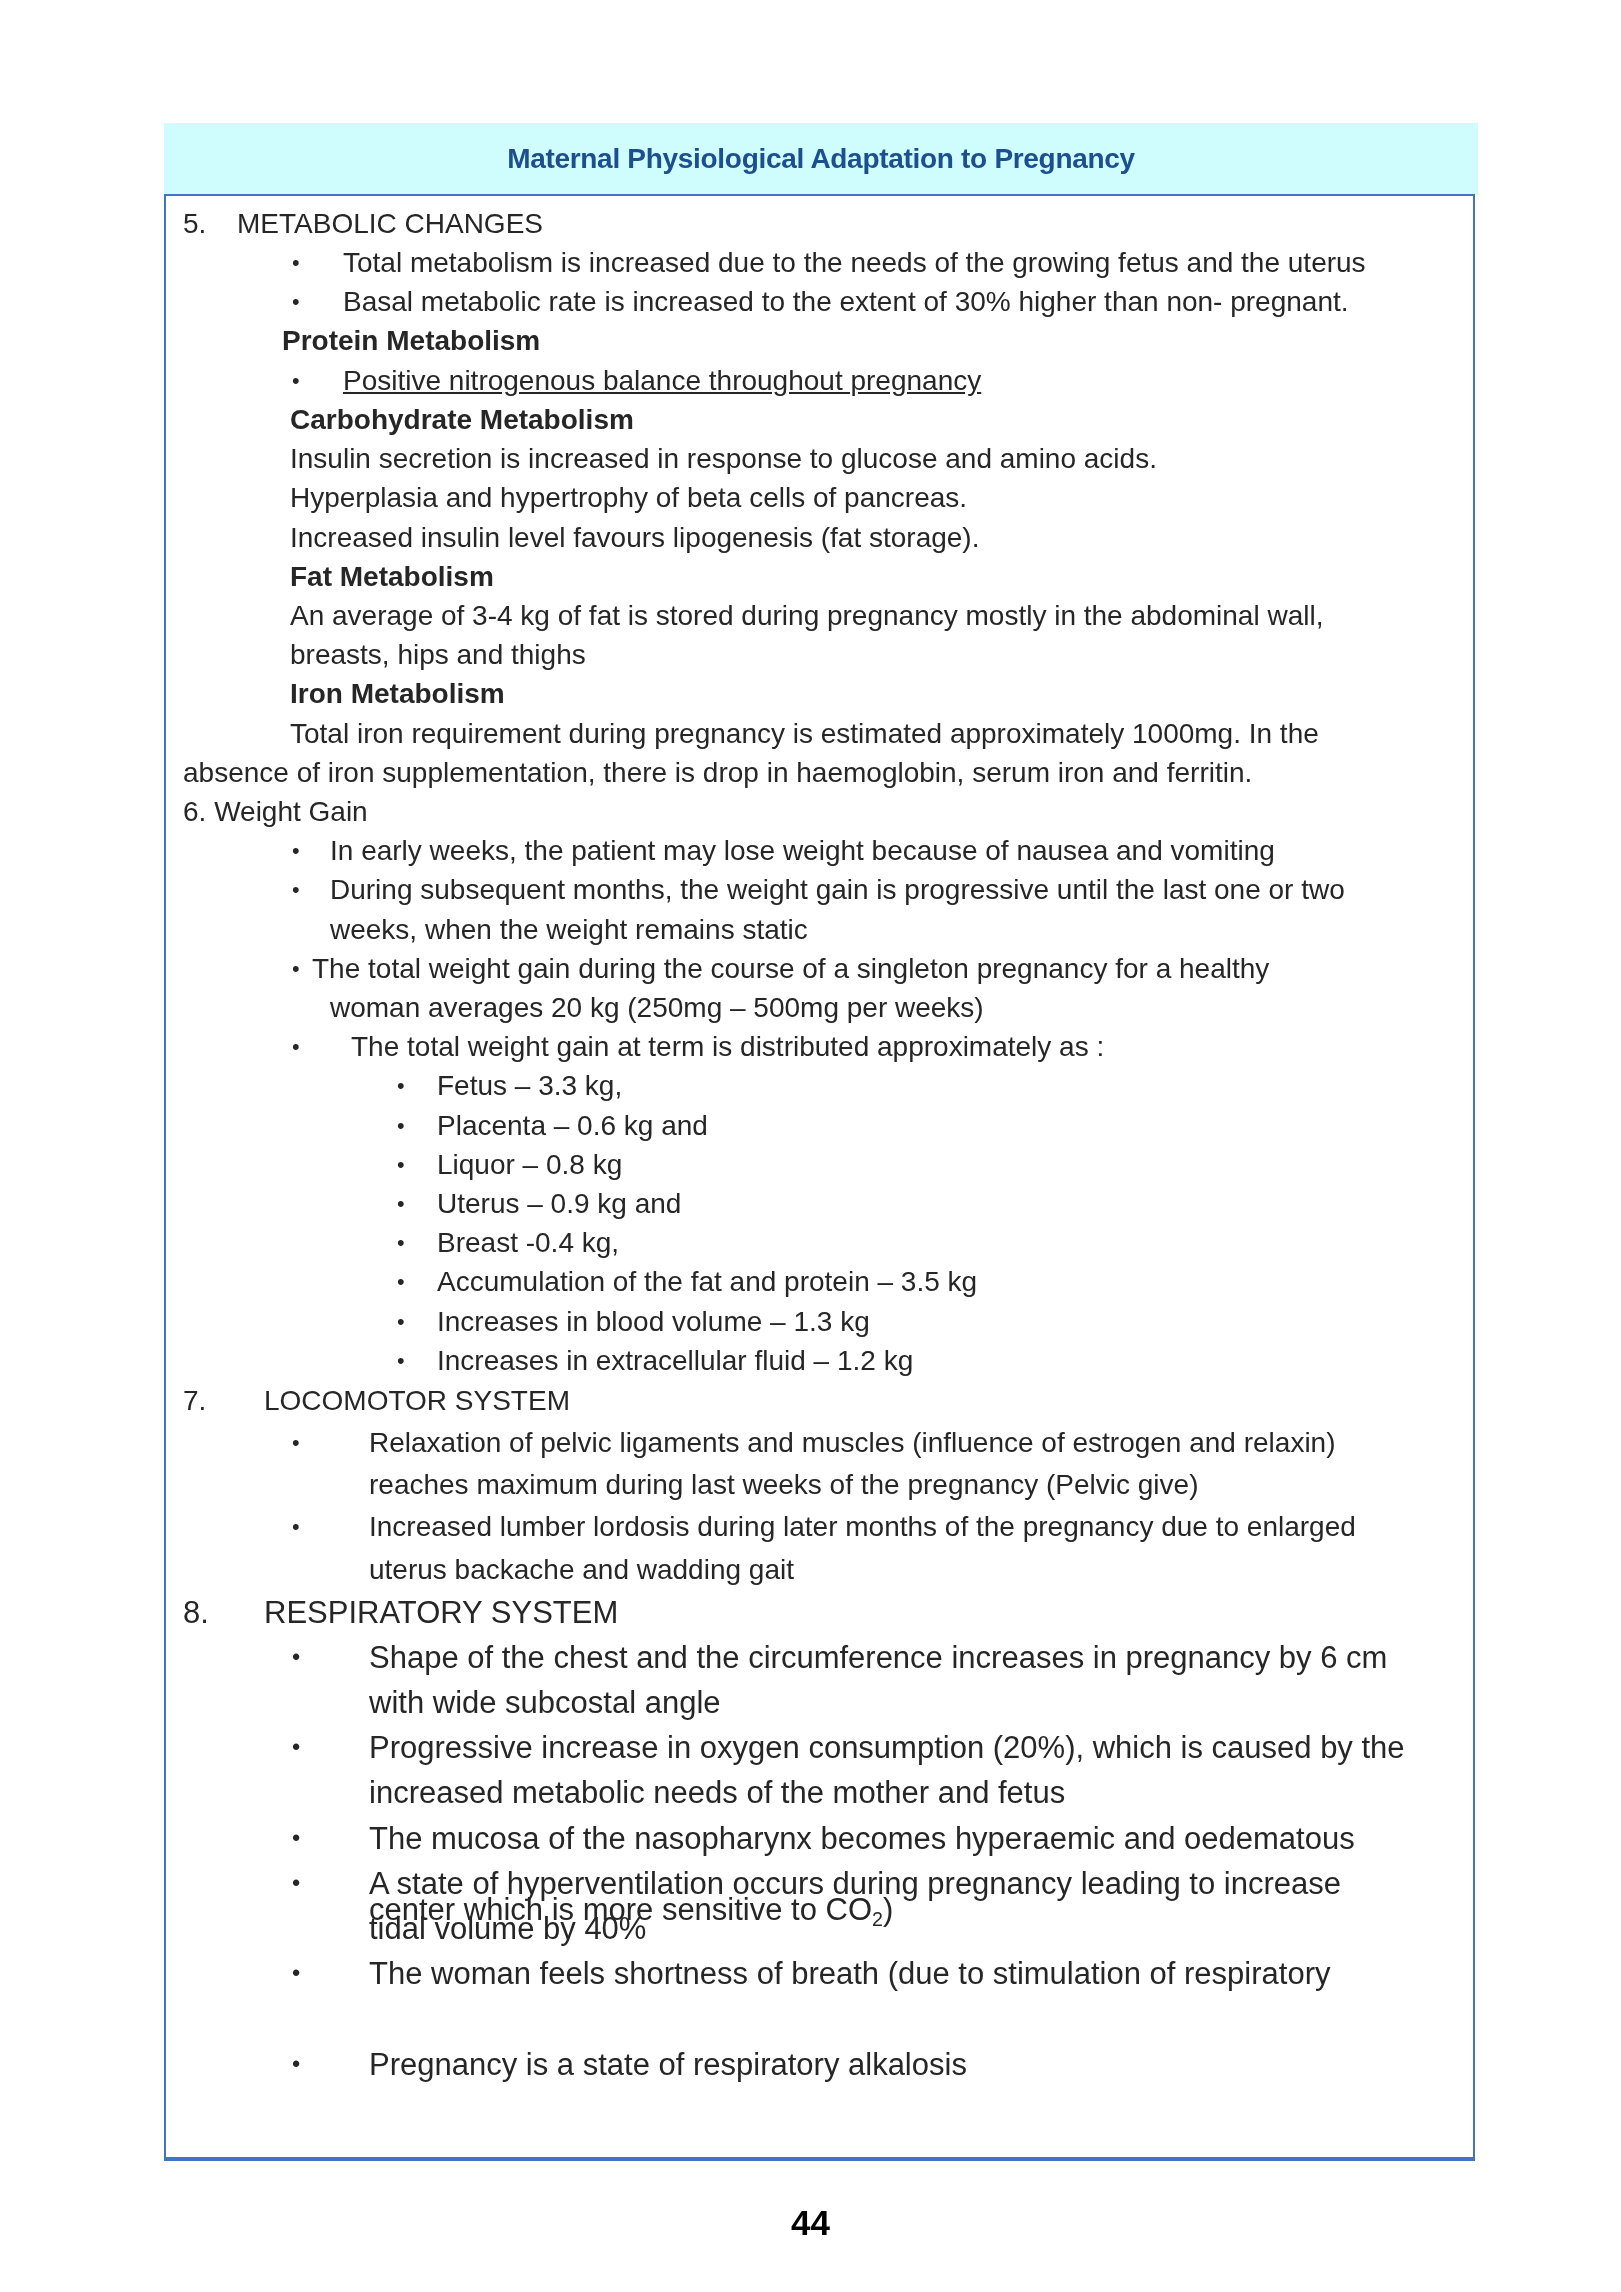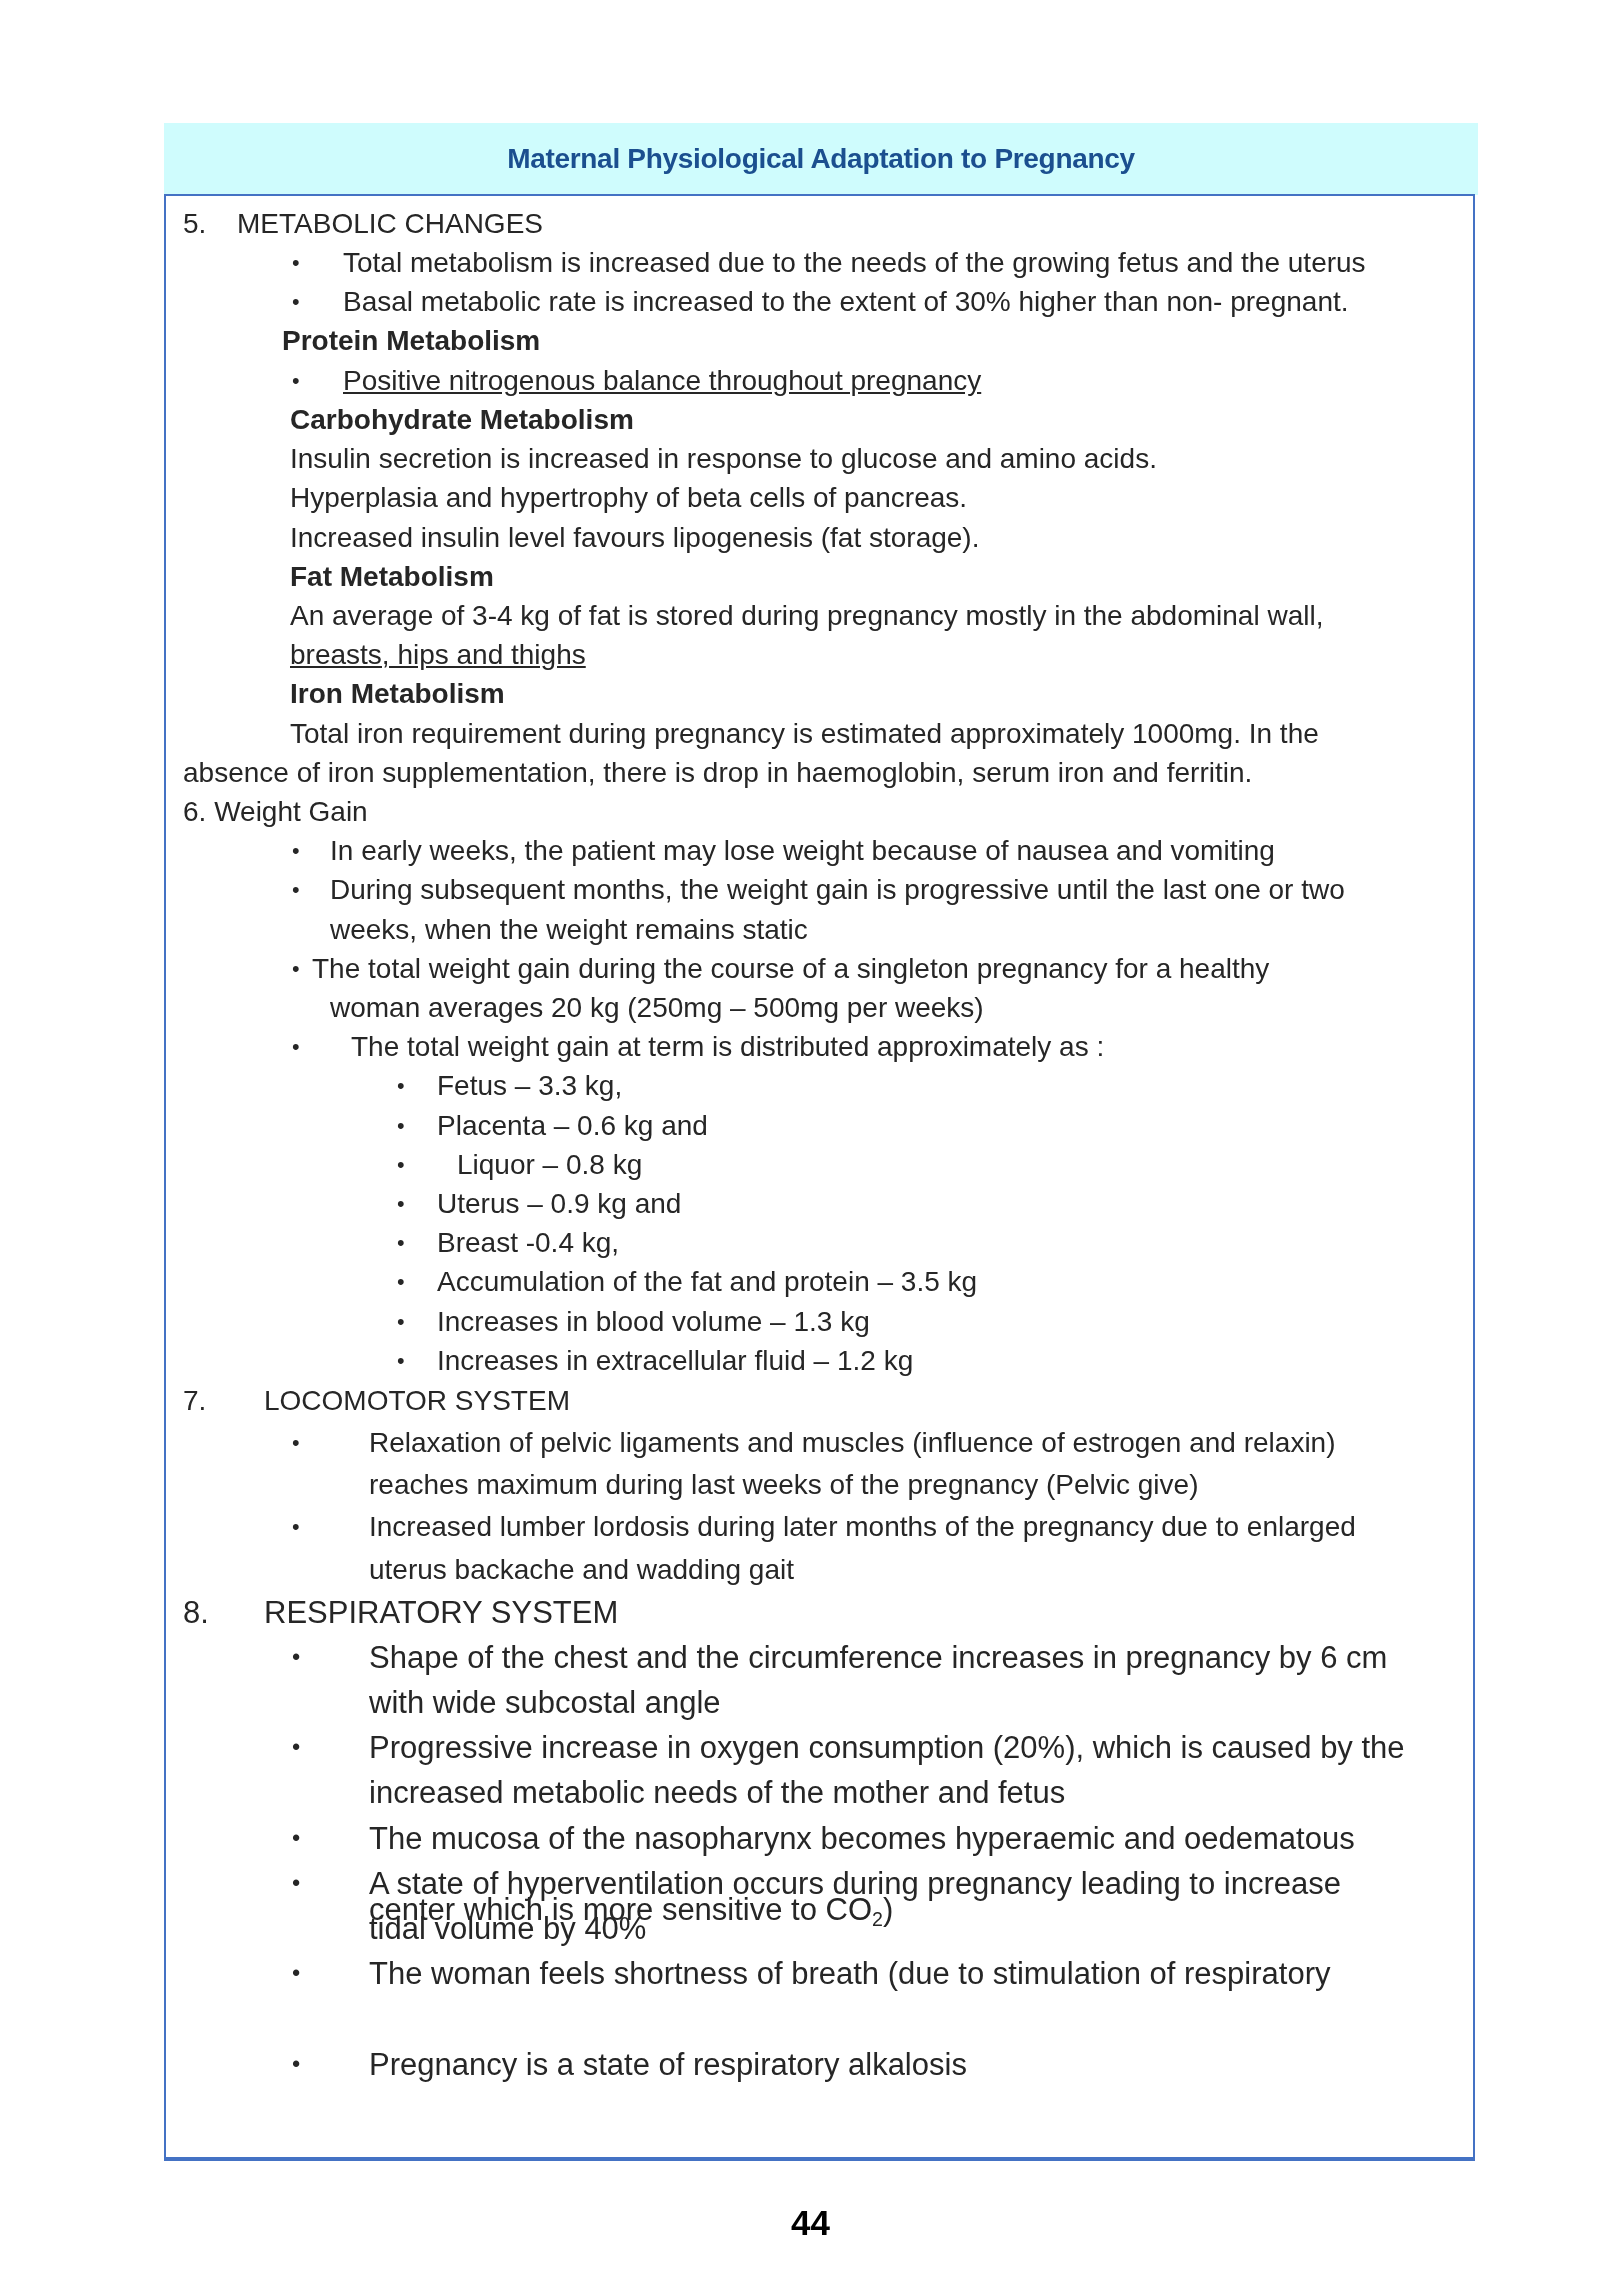--- a/index.html
+++ b/index.html
@@ -42,21 +42,21 @@
 <span class="bullet" style="left:292px; top:361px;">•</span>
 <span class="line" style="left:343px; top:361px;text-decoration:underline;">Positive nitrogenous balance throughout pregnancy</span>
 
 <span class="line bold" style="left:290px; top:400px;">Carbohydrate Metabolism</span>
 <span class="line" style="left:290px; top:439px;">Insulin secretion is increased in response to glucose and amino acids.</span>
 <span class="line" style="left:290px; top:478px;">Hyperplasia and hypertrophy of beta cells of pancreas.</span>
 <span class="line" style="left:290px; top:518px;">Increased insulin level favours lipogenesis (fat storage).</span>
 
 <span class="line bold" style="left:290px; top:557px;">Fat Metabolism</span>
 <span class="line" style="left:290px; top:596px;">An average of 3-4 kg of fat is stored during pregnancy mostly in the abdominal wall,</span>
-<span class="line" style="left:290px; top:635px;text-decoration:underline;">breasts, hips and thighs</span>
+<span class="line" style="left:290px; top:635px;">breasts, hips and thighs</span>
 
 <span class="line bold" style="left:290px; top:674px;text-align:center;">Iron Metabolism</span>
 <span class="line" style="left:290px; top:714px;">Total iron requirement during pregnancy is estimated approximately 1000mg. In the</span>
 <span class="line" style="left:183px; top:753px;">absence of iron supplementation, there is drop in haemoglobin, serum iron and ferritin.</span>
 
 <span class="line" style="left:183px; top:792px;">6. Weight Gain</span>
 
 <span class="bullet" style="left:292px; top:831px;">•</span>
 <span class="line" style="left:330px; top:831px;">In early weeks, the patient may lose weight because of nausea and vomiting</span>
 <span class="bullet" style="left:292px; top:870px;">•</span>
@@ -66,21 +66,21 @@
 <span class="line" style="left:312px; top:949px;">The total weight gain during the course of a singleton pregnancy for a healthy</span>
 <span class="line" style="left:330px; top:988px;">woman averages 20 kg (250mg – 500mg per weeks)</span>
 <span class="bullet" style="left:292px; top:1027px;">•</span>
 <span class="line" style="left:330px; top:1027px;margin-left:21px;">The total weight gain at term is distributed approximately as :</span>
 
 <span class="bullet" style="left:397px; top:1066px;">•</span>
 <span class="line" style="left:437px; top:1066px;">Fetus – 3.3 kg,</span>
 <span class="bullet" style="left:397px; top:1106px;">•</span>
 <span class="line" style="left:437px; top:1106px;">Placenta – 0.6 kg and</span>
 <span class="bullet" style="left:397px; top:1145px;">•</span>
-<span class="line" style="left:437px; top:1145px;margin-left:20px;">Liquor – 0.8 kg</span>
+<span class="line" style="left:437px; top:1145px;">Liquor – 0.8 kg</span>
 <span class="bullet" style="left:397px; top:1184px;">•</span>
 <span class="line" style="left:437px; top:1184px;">Uterus – 0.9 kg and</span>
 <span class="bullet" style="left:397px; top:1223px;">•</span>
 <span class="line" style="left:437px; top:1223px;">Breast -0.4 kg,</span>
 <span class="bullet" style="left:397px; top:1262px;">•</span>
 <span class="line" style="left:437px; top:1262px;">Accumulation of the fat and protein – 3.5 kg</span>
 <span class="bullet" style="left:397px; top:1302px;">•</span>
 <span class="line" style="left:437px; top:1302px;">Increases in blood volume – 1.3 kg</span>
 <span class="bullet" style="left:397px; top:1341px;">•</span>
 <span class="line" style="left:437px; top:1341px;">Increases in extracellular fluid – 1.2 kg</span>

